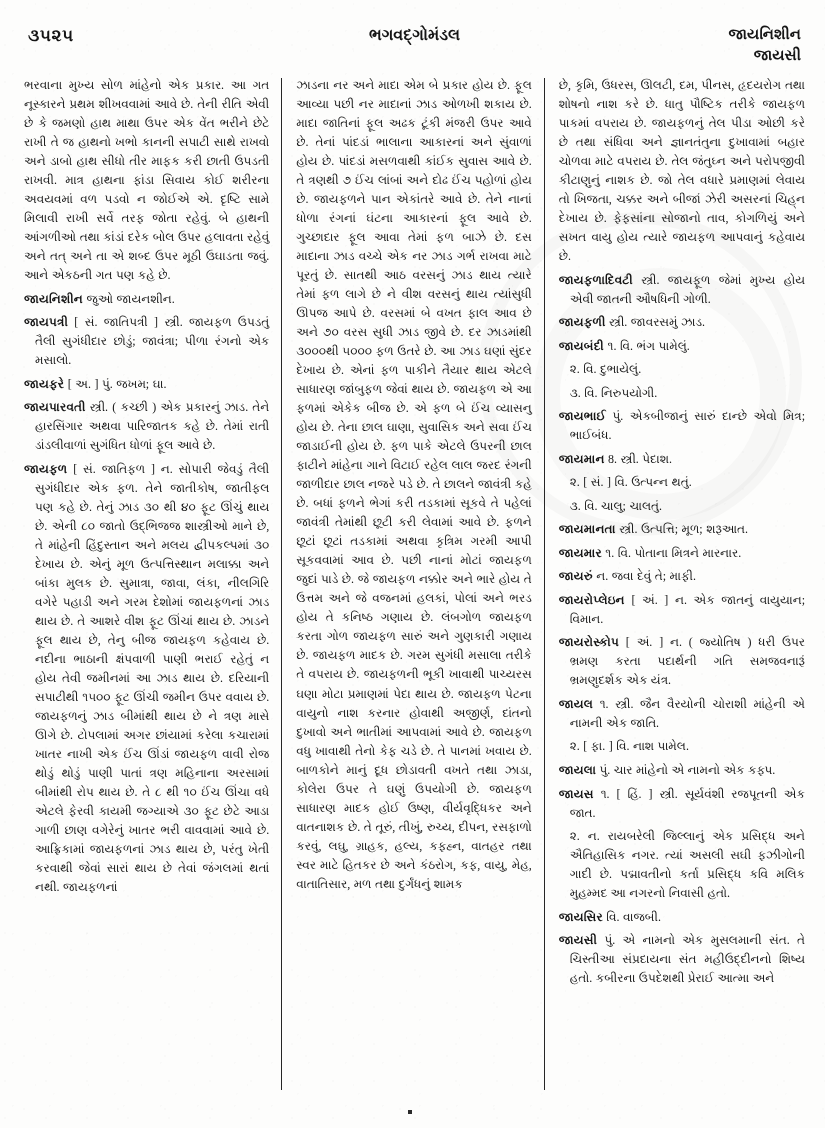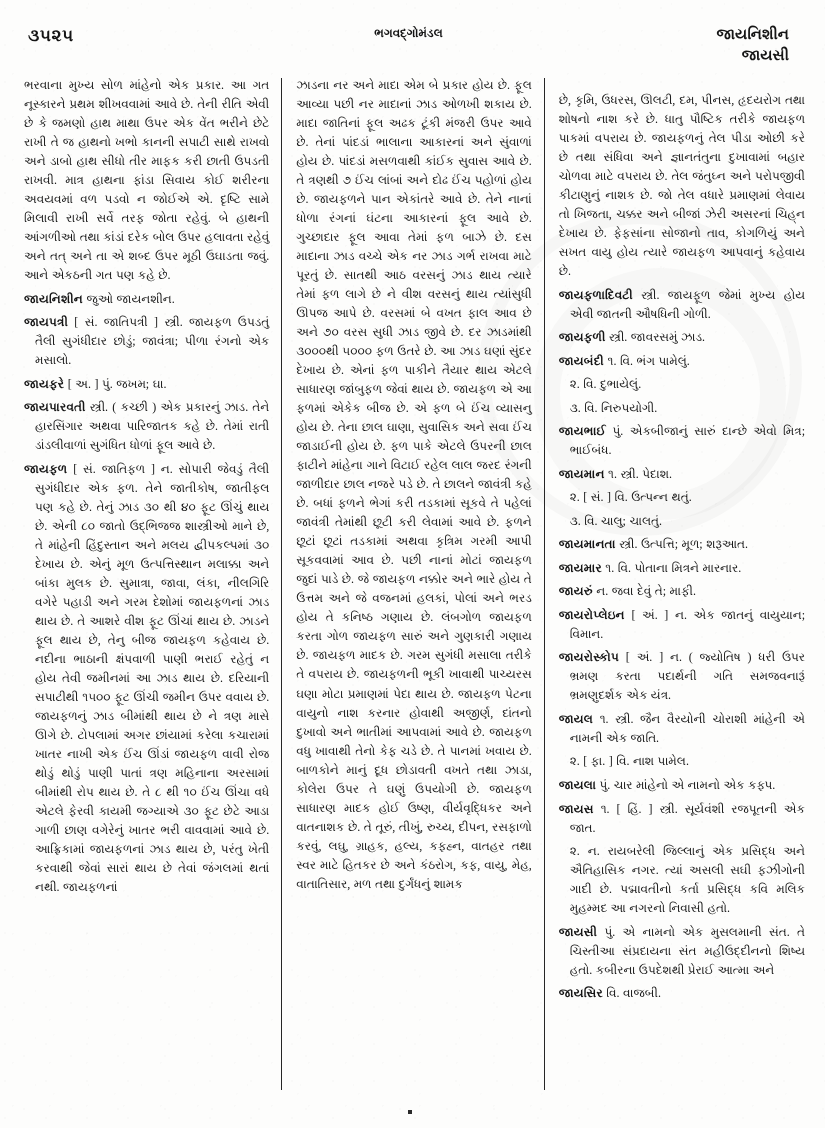--- a/index.html
+++ b/index.html
@@ -51,38 +51,38 @@
     left: 44px; top: 44px;
     width: 200px; height: 200px;
     border-radius: 50%;
     border: 26px solid rgba(120,120,120,0.045);
   }
 
   
   .hdr {
     position: absolute;
     left: 28px;
-    right: 36px;
+    right: 24px;
     top: 22px;
     height: 56px;
     z-index: 4;
   }
   .hdr-folio {
     position: absolute;
     left: 0; top: 4px;
     font-weight: bold;
     font-size: 17px;
     letter-spacing: .5px;
   }
   .hdr-title {
     position: absolute;
     left: 0; right: 0; top: 4px;
     text-align: center;
     font-weight: bold;
-    font-size: 12px;
+    font-size: 16px;
   }
   .hdr-guides {
     position: absolute;
     right: 0; top: 2px;
     text-align: right;
     font-weight: bold;
     font-size: 15px;
     line-height: 1.42;
   }
   .hdr-guides div { white-space: nowrap; }
@@ -101,21 +101,21 @@
     position: relative;
     box-sizing: border-box;
     font-size: 12px;
     line-height: 1.585;
     text-align: justify;
     text-justify: inter-word;
     word-spacing: .5px;
   }
   .col-1 { width: 262px; padding-right: 12px; }
   .col-2 { width: 266px; padding-left: 14px; padding-right: 12px; }
-  .col-3 { width: 265px; padding-left: 14px; margin-top: 15px; }
+  .col-3 { width: 265px; padding-left: 14px; }
 
   .rule {
     width: 0;
     border-left: 1.3px solid #262626;
     margin: 2px 0 8px 0;
     align-self: stretch;
     height: 1012px;
   }
 
   .para {
@@ -179,33 +179,33 @@
       </div>
     <div class="rule"></div>
     <div class="col col-3" id="col-2">
         <p class="para">છે, કૃમિ, ઉધરસ, ઊલટી, દમ, પીનસ, હૃદયરોગ તથા શોષનો નાશ કરે છે. ધાતુ પૌષ્ટિક તરીકે જાયફળ પાકમાં વપરાય છે. જાયફળનું તેલ પીડા ઓછી કરે છે તથા સંધિવા અને જ્ઞાનતંતુના દુખાવામાં બહાર ચોળવા માટે વપરાય છે. તેલ જંતુઘ્ન અને પરોપજીવી કીટાણુનું નાશક છે. જો તેલ વધારે પ્રમાણમાં લેવાય તો ખિજતા, ચક્કર અને બીજાં ઝેરી અસરનાં ચિહ્‌ન દેખાય છે. ફેફસાંના સોજાનો તાવ, કોગળિયું અને સખત વાયુ હોય ત્યારે જાયફળ આપવાનું કહેવાય છે.</p>
         <p class="entry"><span class="hw">જાયફળાદિવટી</span><span> સ્ત્રી. જાયફૂળ જેમાં મુખ્ય હોય એવી જાતની ઔષધિની ગોળી.</span></p>
         <p class="entry"><span class="hw">જાયફળી</span><span> સ્ત્રી. જાવરસમું ઝાડ.</span></p>
         <p class="entry"><span class="hw">જાયબંદી</span><span> ૧. વિ. ભંગ પામેલું.</span></p>
         <p class="sense">૨. વિ. દુભાયેલું.</p>
         <p class="sense">૩. વિ. નિરુપયોગી.</p>
         <p class="entry"><span class="hw">જાયભાઈ</span><span> પું. એકબીજાનું સારું દાન્છે એવો મિત્ર; ભાઈબંધ.</span></p>
-        <p class="entry"><span class="hw">જાયમાન</span><span> ૧. સ્ત્રી. પેદાશ.</span></p>
+        <p class="entry"><span class="hw">જાયમાન</span><span> 8. સ્ત્રી. પેદાશ.</span></p>
         <p class="sense">૨. [ સં. ] વિ. ઉત્પન્ન થતું.</p>
         <p class="sense">૩. વિ. ચાલુ; ચાલતું.</p>
         <p class="entry"><span class="hw">જાયમાનતા</span><span> સ્ત્રી. ઉત્પત્તિ; મૂળ; શરૂઆત.</span></p>
         <p class="entry"><span class="hw">જાયમાર</span><span> ૧. વિ. પોતાના મિત્રને મારનાર.</span></p>
         <p class="entry"><span class="hw">જાયરું</span><span> ન. જવા દેવું તે; માફી.</span></p>
         <p class="entry"><span class="hw">જાયરોપ્લેઇન</span><span> [ અં. ] ન. એક જાતનું વાયુયાન; વિમાન.</span></p>
         <p class="entry"><span class="hw">જાયરોસ્કોપ</span><span> [ અં. ] ન. ( જ્યોતિષ ) ધરી ઉપર ભ્રમણ કરતા પદાર્થની ગતિ સમજવનારૂં ભ્રમણુદર્શક એક યંત્ર.</span></p>
         <p class="entry"><span class="hw">જાયલ</span><span> ૧. સ્ત્રી. જૈન વૈરયોની ચોરાશી માંહેની એ નામની એક જાતિ.</span></p>
         <p class="sense">૨. [ ફા. ] વિ. નાશ પામેલ.</p>
         <p class="entry"><span class="hw">જાયલા</span><span> પું. ચાર માંહેનો એ નામનો એક કફ્પ.</span></p>
         <p class="entry"><span class="hw">જાયસ</span><span> ૧. [ હિં. ] સ્ત્રી. સૂર્યવંશી રજપૂતની એક જાત.</span></p>
         <p class="sense">૨. ન. રાયબરેલી જિલ્લાનું એક પ્રસિદ્ધ અને ઐતિહાસિક નગર. ત્યાં અસલી સઘી ફઝીગોની ગાદી છે. પદ્માવતીનો કર્તા પ્રસિદ્ધ કવિ મલિક મુહમ્મદ આ નગરનો નિવાસી હતો.</p>
+        <p class="entry"><span class="hw">જાયસિર</span><span> વિ. વાજબી.</span></p>
         <p class="entry"><span class="hw">જાયસી</span><span> પું. એ નામનો એક મુસલમાની સંત. તે ચિસ્તીઆ સંપ્રદાયના સંત મહીઉદ્દીનનો શિષ્ય હતો. કબીરના ઉપદેશથી પ્રેરાઈ આત્મા અને</span></p>
-        <p class="entry"><span class="hw">જાયસિર</span><span> વિ. વાજબી.</span></p>
       </div>
   </div>
 
   <div class="footmark"></div>
   <div class="scan-noise"></div>
 </div>
 
 </body></html>

